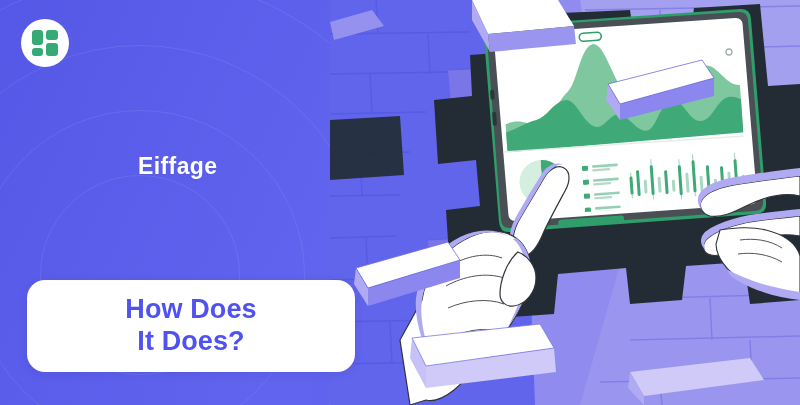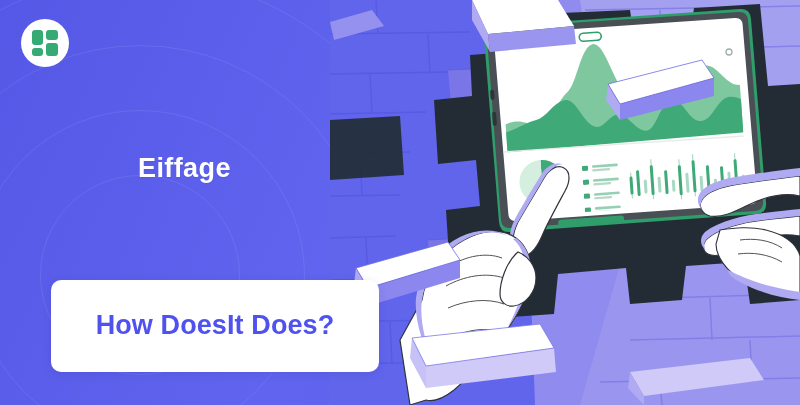--- a/index.html
+++ b/index.html
@@ -45,37 +45,36 @@
   .lg { position: absolute; background: #35aa74; border-radius: 3px; }
   .lg.tl { left: 0;    top: 0;    width: 11px; height: 15px; }
   .lg.tr { left: 14px; top: 0;    width: 12px; height: 10px; }
   .lg.bl { left: 0;    top: 18px; width: 11px; height: 8px;  }
   .lg.br { left: 14px; top: 13px; width: 12px; height: 13px; }
 
   
   .client-name {
     position: absolute; left: 138px; top: 155px;
     color: #ffffff;
-    font-size: 27px;
+    font-size: 23px;
     font-weight: 700;
     letter-spacing: 0.4px;
     line-height: 1;
     text-shadow: 0 1px 2px rgba(0,0,0,0.06);
   }
 
   
   .headline-card {
     position: absolute; left: 27px; top: 280px;
     width: 328px; height: 92px;
     background: #ffffff;
-    border-radius: 10px;
-    display: flex; flex-direction: row;
+    border-radius: 18px;
+    display: flex; flex-direction: column;
     align-items: center; justify-content: center;
     box-shadow: 0 2px 10px rgba(30,20,90,0.10);
-    margin-left: 24px;
   }
   .headline-card .hl-line {
     color: #4f52ee;
     font-size: 27px;
     font-weight: 700;
     line-height: 1.18;
     letter-spacing: 0.1px;
     text-align: center;
     white-space: nowrap;
   }

